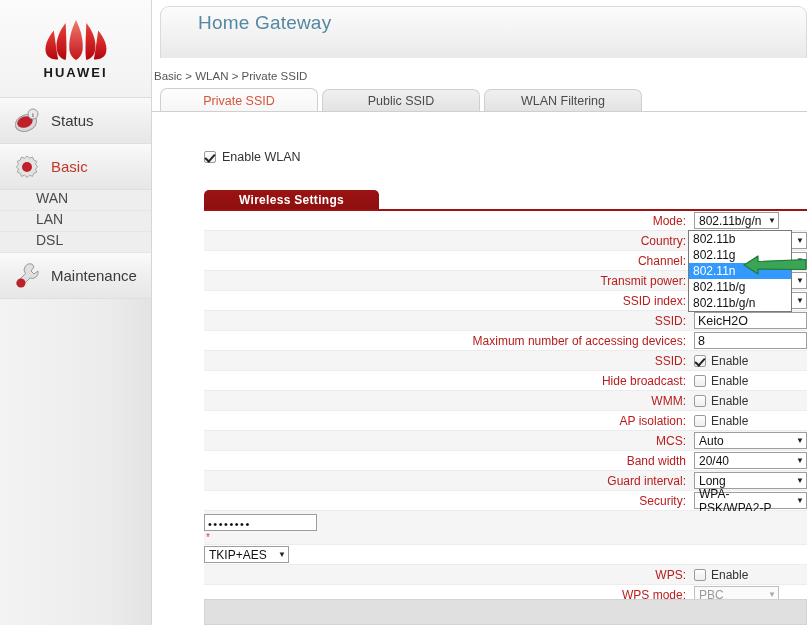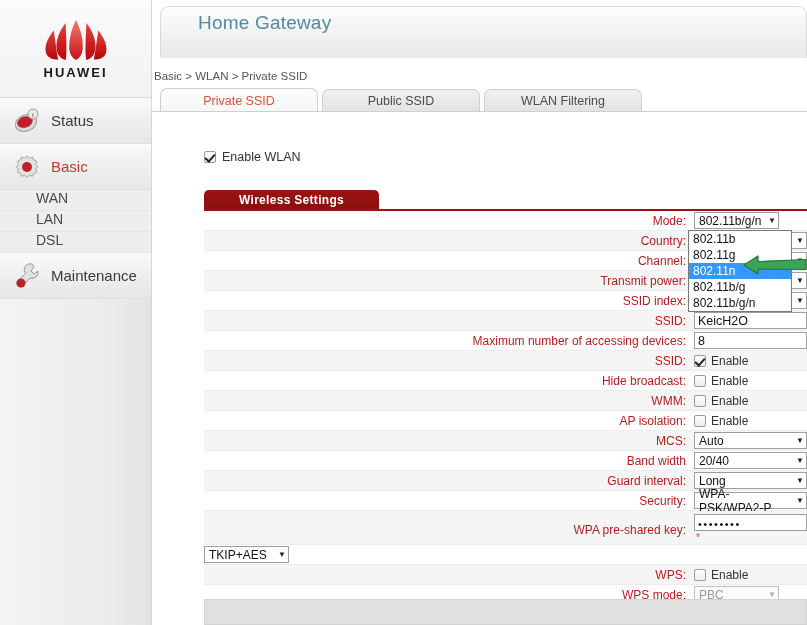--- a/index.html
+++ b/index.html
@@ -500,21 +500,20 @@
         <div class="flabel">Security:</div>
         <div class="fctl">
           <div class="sel wide">
             <span>WPA-PSK/WPA2-P</span>
             <span class="caret">▼</span>
           </div>
         </div>
       </div>
 
       <div class="frow alt tall">
-        <div class="flabel">WPA pre-shared key:</div>
         <div class="fctl">
           <div class="txt">
             <span class="pw-dots">••••••••</span>
           </div>
           <span class="req-star">*</span>
         </div>
       </div>
 
       <div class="frow">
         <div class="fctl">

